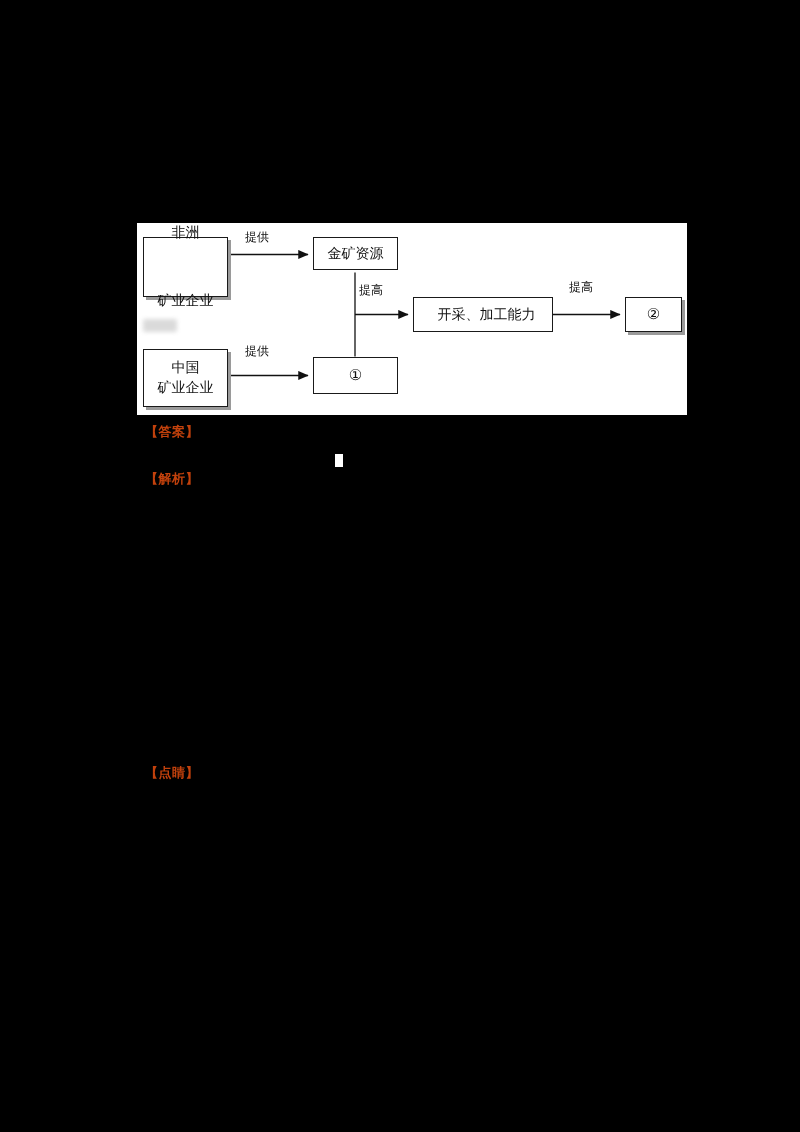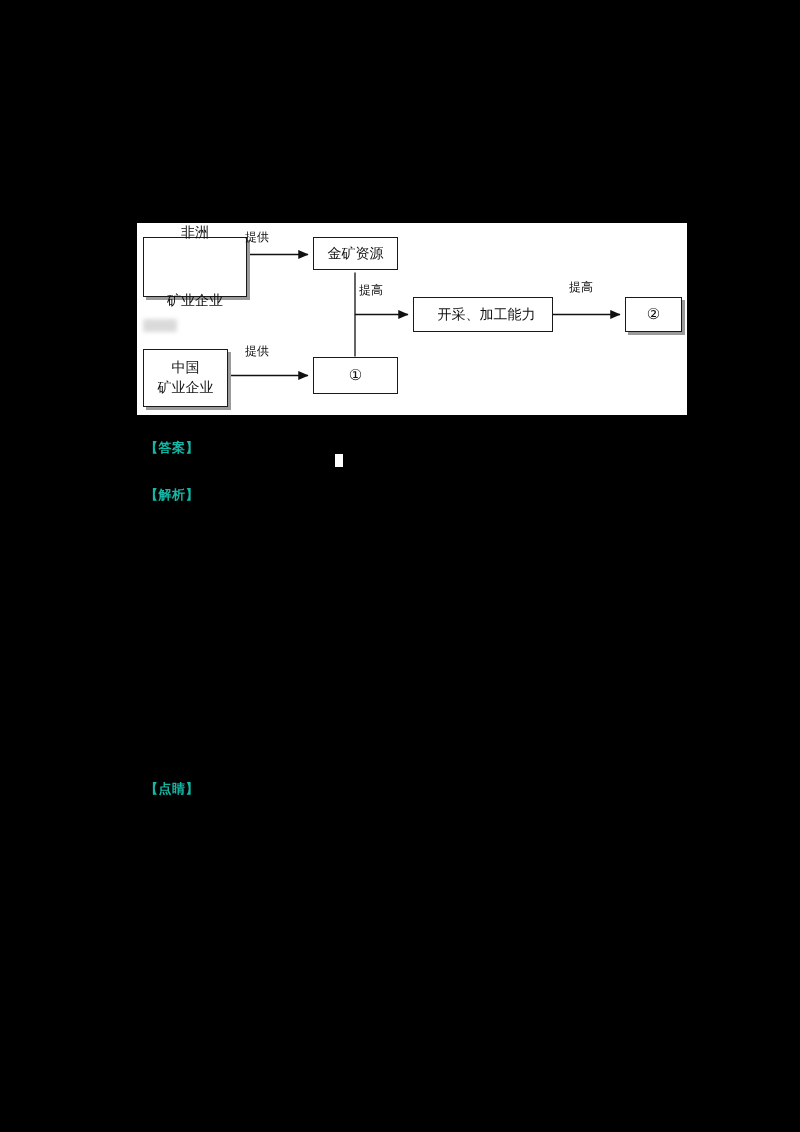--- a/index.html
+++ b/index.html
@@ -44,26 +44,25 @@
   .shadowed { box-shadow: 3px 3px 0 #9a9a9a; }
   .circle-num { font-size: 15px; }
   .edge-label {
     position: absolute;
     font-size: 12px;
     color: #111;
     white-space: nowrap;
   }
   .blue-label {
     position: absolute;
-    color: #14b8a6;
+    color: #c2410c;
     font-size: 13px;
     font-weight: bold;
     white-space: nowrap;
     letter-spacing: 0.5px;
-    margin-top: 16px;
   }
   .white-block {
     position: absolute;
     left: 335px;
     top: 454px;
     width: 8px;
     height: 13px;
     background: #fff;
   }
   .smudge {
@@ -98,21 +97,21 @@
 
       <line x1="218" y1="91.5" x2="271" y2="91.5" stroke="#111" stroke-width="1.3" marker-end="url(#arrow)"></line>
 
       <line x1="416" y1="91.5" x2="483" y2="91.5" stroke="#111" stroke-width="1.3" marker-end="url(#arrow)"></line>
 
       <line x1="92" y1="152.5" x2="171" y2="152.5" stroke="#111" stroke-width="1.3" marker-end="url(#arrow)"></line>
     </svg>
 
     <div class="smudge"></div>
 
-    <div class="fbox shadowed" style="left:6px; top:14px; width:104px; height:60px;gap:48px;">
+    <div class="fbox shadowed" style="left:6px; top:14px; width:85px; height:60px;gap:48px;">
       <span>非洲</span>
       <span>矿业企业</span>
     </div>
 
     <div class="fbox" style="left:176px; top:14px; width:85px; height:33px;">
       <span>金矿资源</span>
     </div>
 
     <div class="fbox" style="left:276px; top:74px; width:140px; height:35px;padding-left:7px;">
       <span>开采、加工能力</span>

